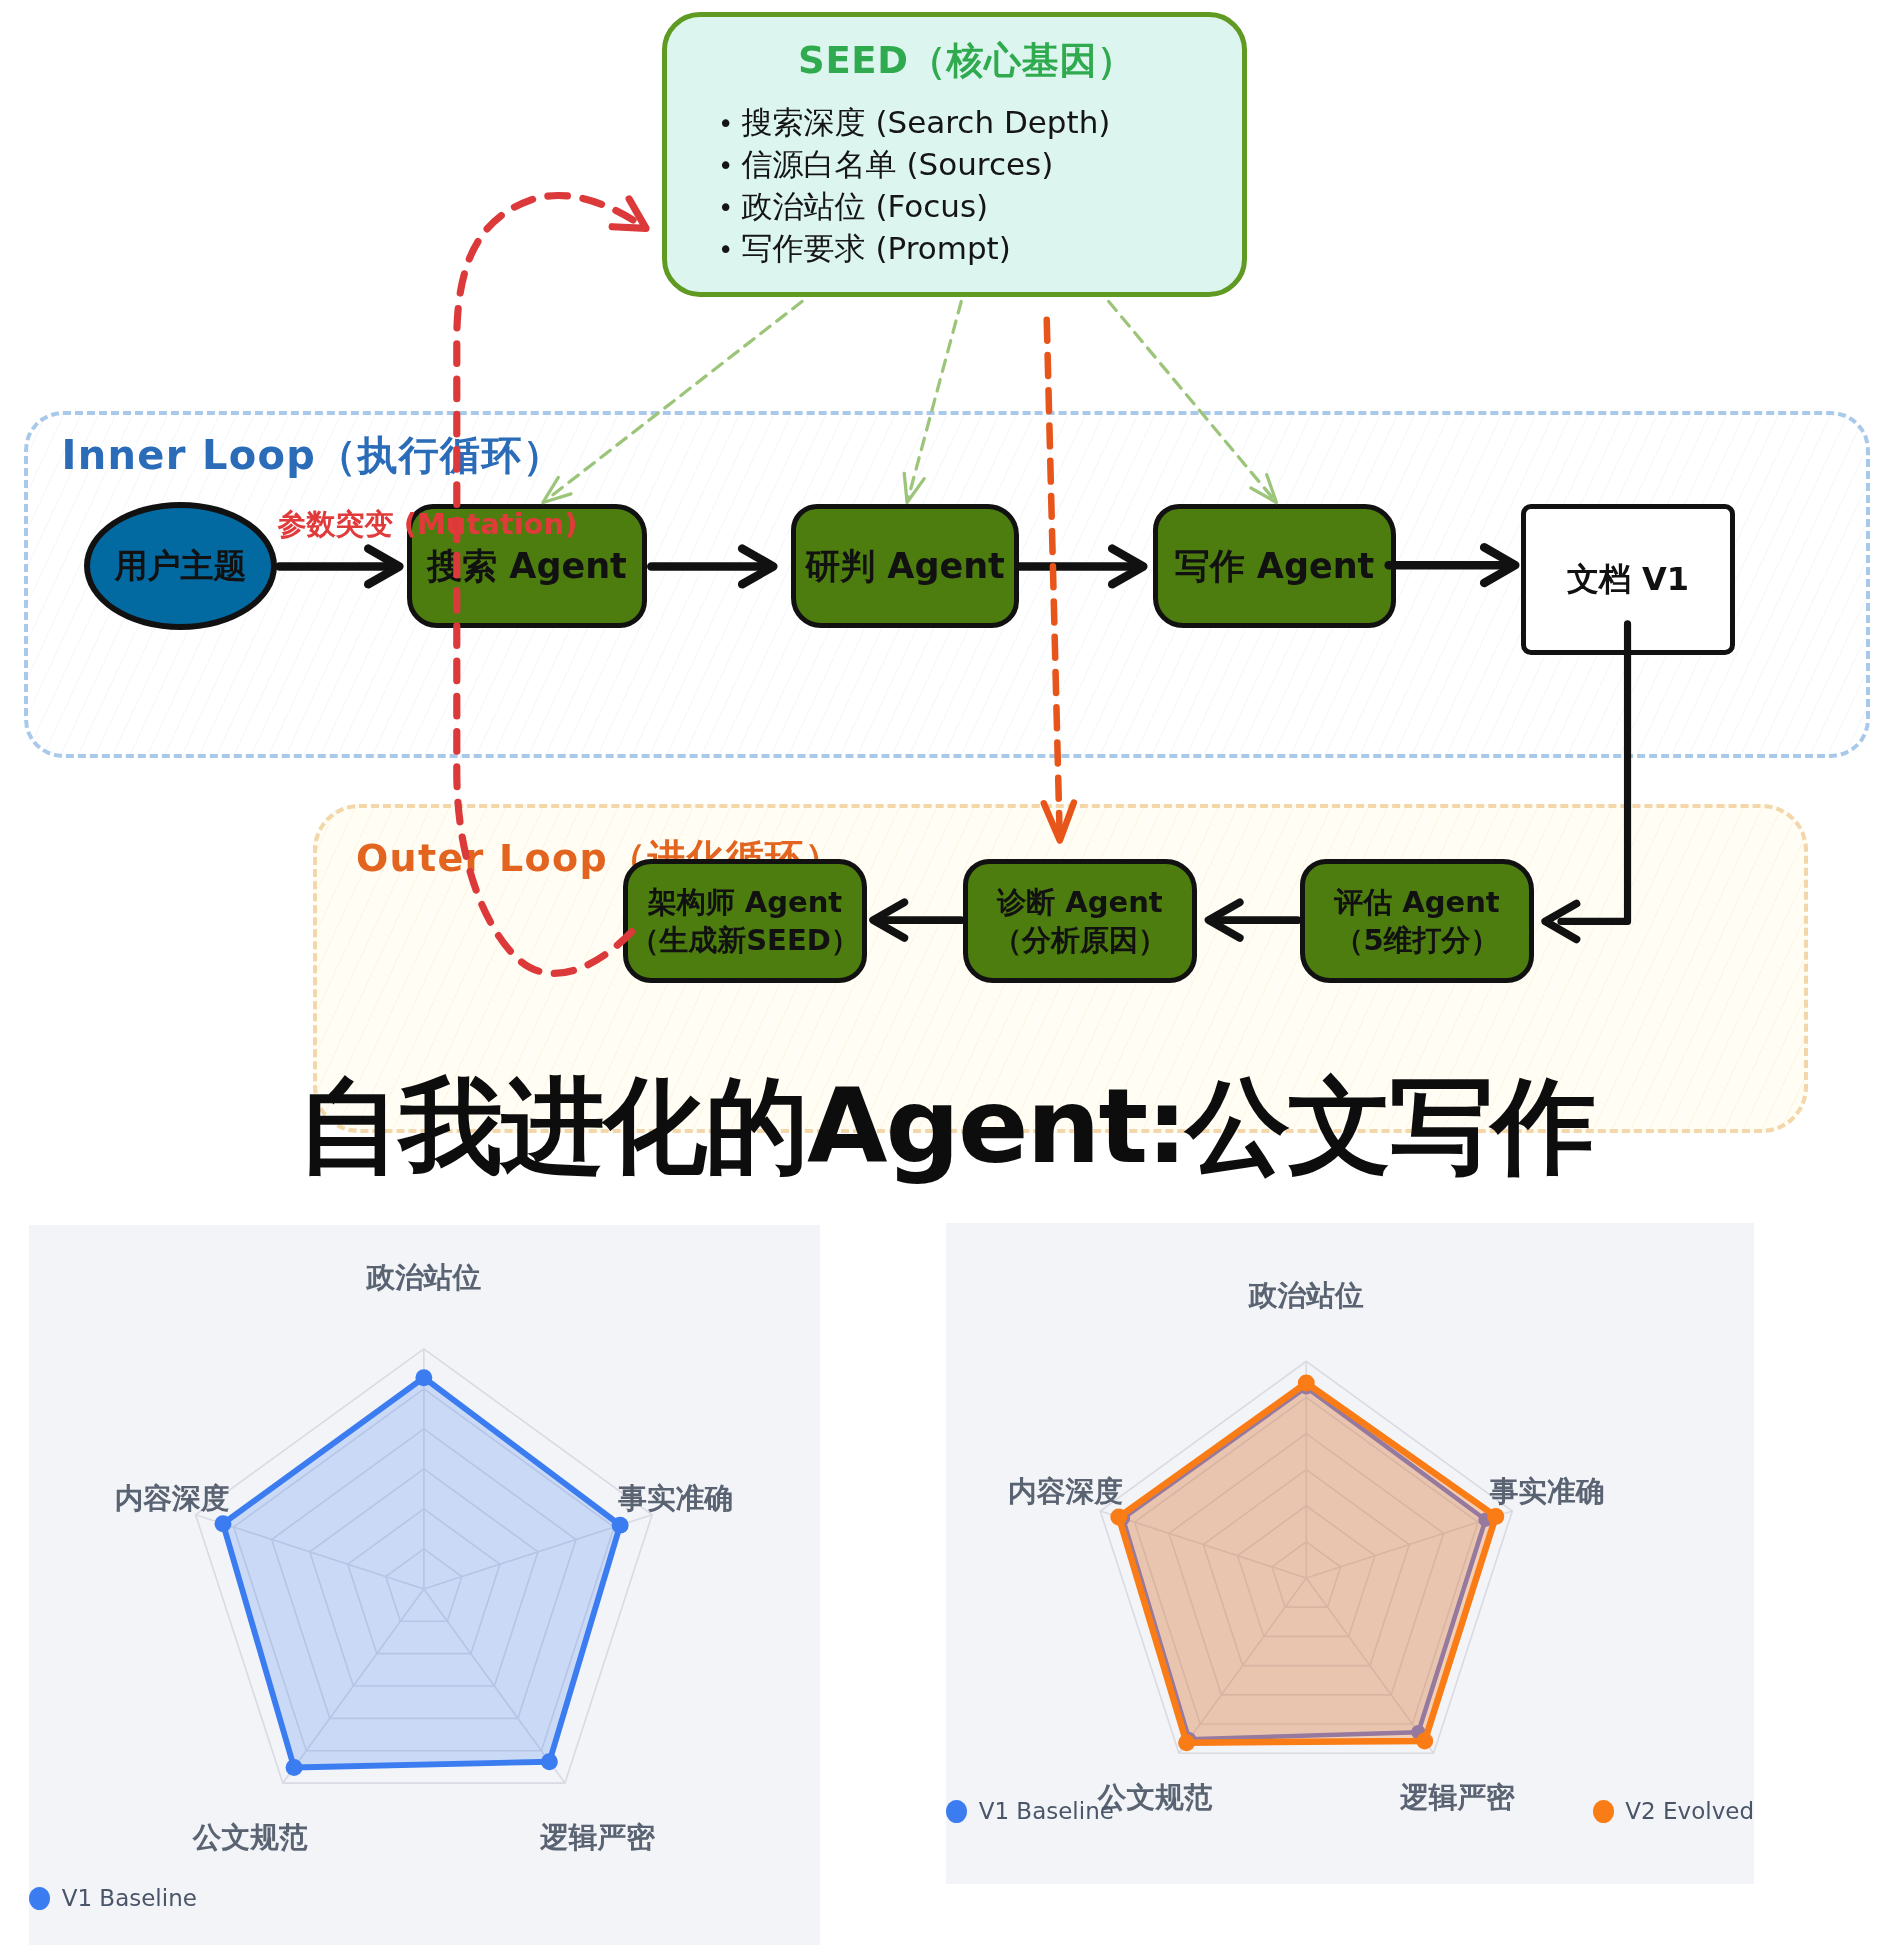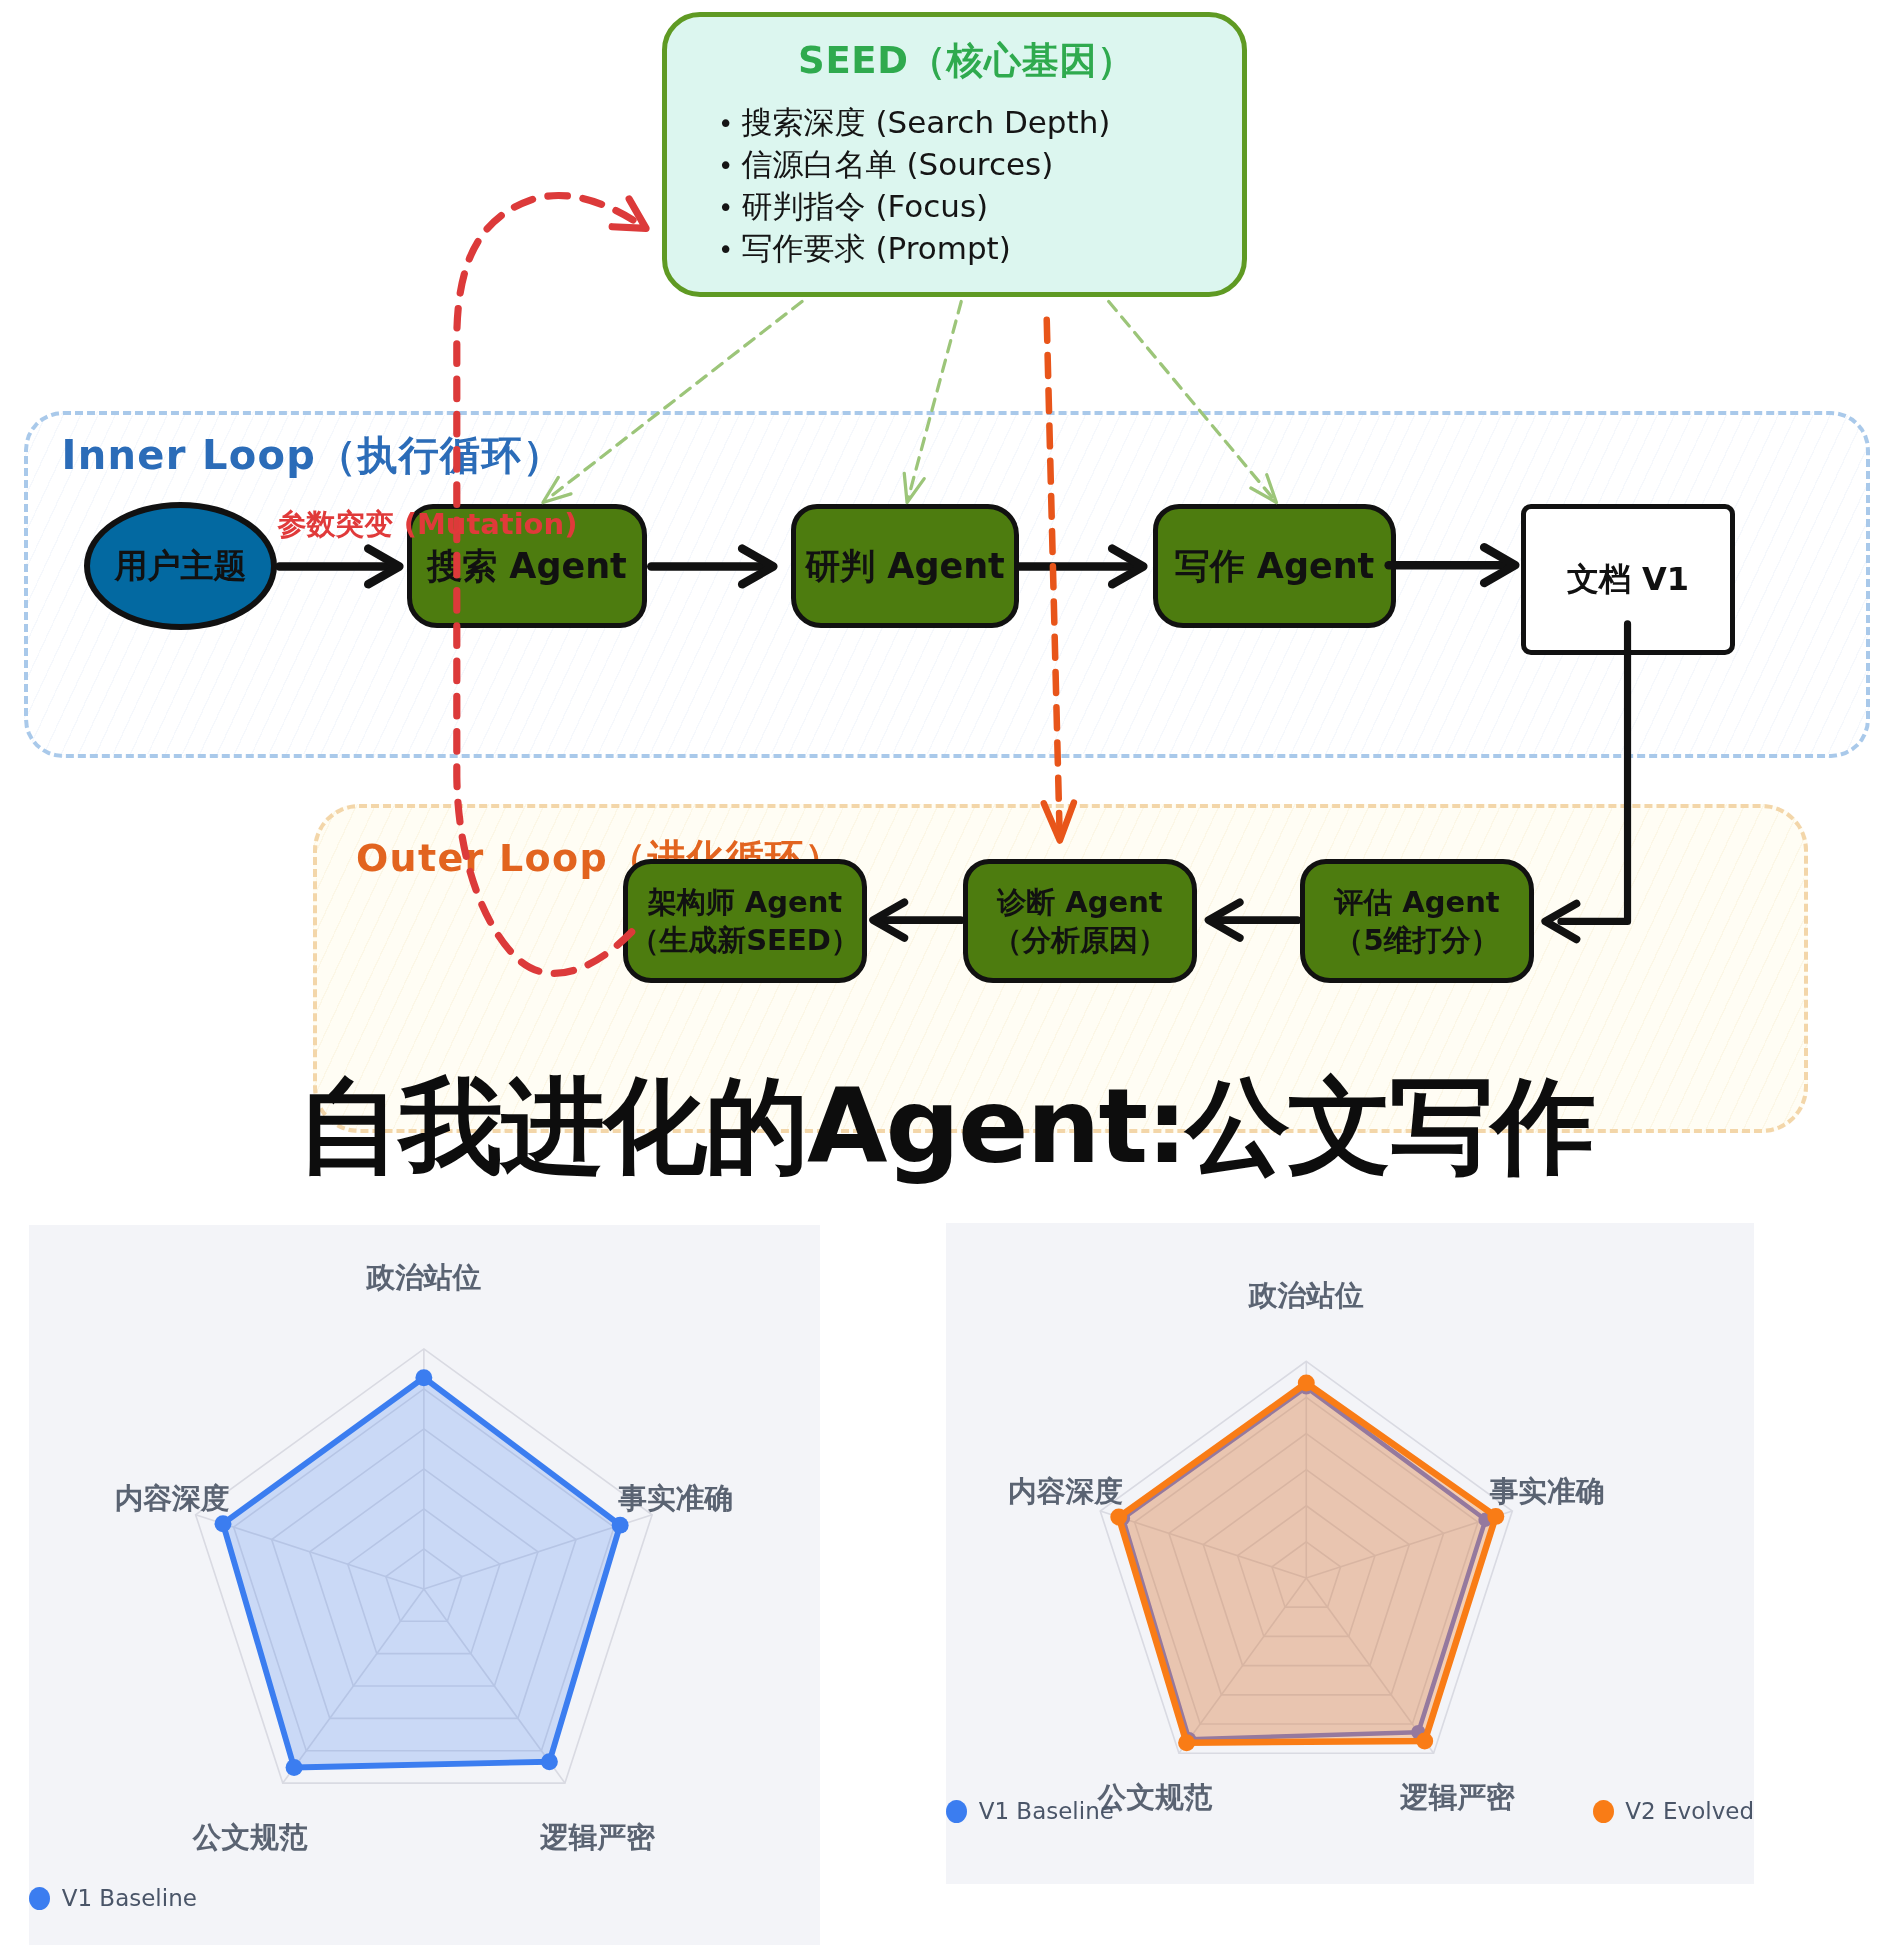--- a/index.html
+++ b/index.html
@@ -81,21 +81,21 @@
       <polyline points="1599.5675653673254,1231.0170539729643 1624,1288 1645.5472650717663,1229.8646805467877" fill="none" stroke="#e8551a" stroke-width="10" stroke-linecap="round" stroke-linejoin="round"></polyline>
       <path d="M 968 1428 C 905 1492, 838 1512, 792 1468 C 748 1426, 702 1330, 700 1190 L 700 520 C 700 405, 733 335, 812 307 C 868 287, 930 310, 984 346" fill="none" stroke="#dc3a3a" stroke-width="11" stroke-dasharray="30 24" stroke-linecap="round"></path>
       <polyline points="938.0649864594618,347.4010831979247 990,350 964.1263055096301,304.89399226911115" fill="none" stroke="#dc3a3a" stroke-width="11" stroke-linecap="round" stroke-linejoin="round"></polyline>
     </svg>
 
   <div id="seed-box" class="abs">
     <div id="seed-title">SEED（核心基因）</div>
     <ul id="seed-bullets">
         <li>搜索深度 (Search Depth)</li>
         <li>信源白名单 (Sources)</li>
-        <li>研判指令 (Focus)</li>
+        <li>政治站位 (Focus)</li>
         <li>写作要求 (Prompt)</li>
       </ul>
   </div>
 
   <div id="inner-loop" class="abs">
     <div id="inner-label" class="abs">Inner Loop（执行循环）</div>
   </div>
   <div id="user-topic" class="abs node">
     <span>用户主题</span>
   </div>

